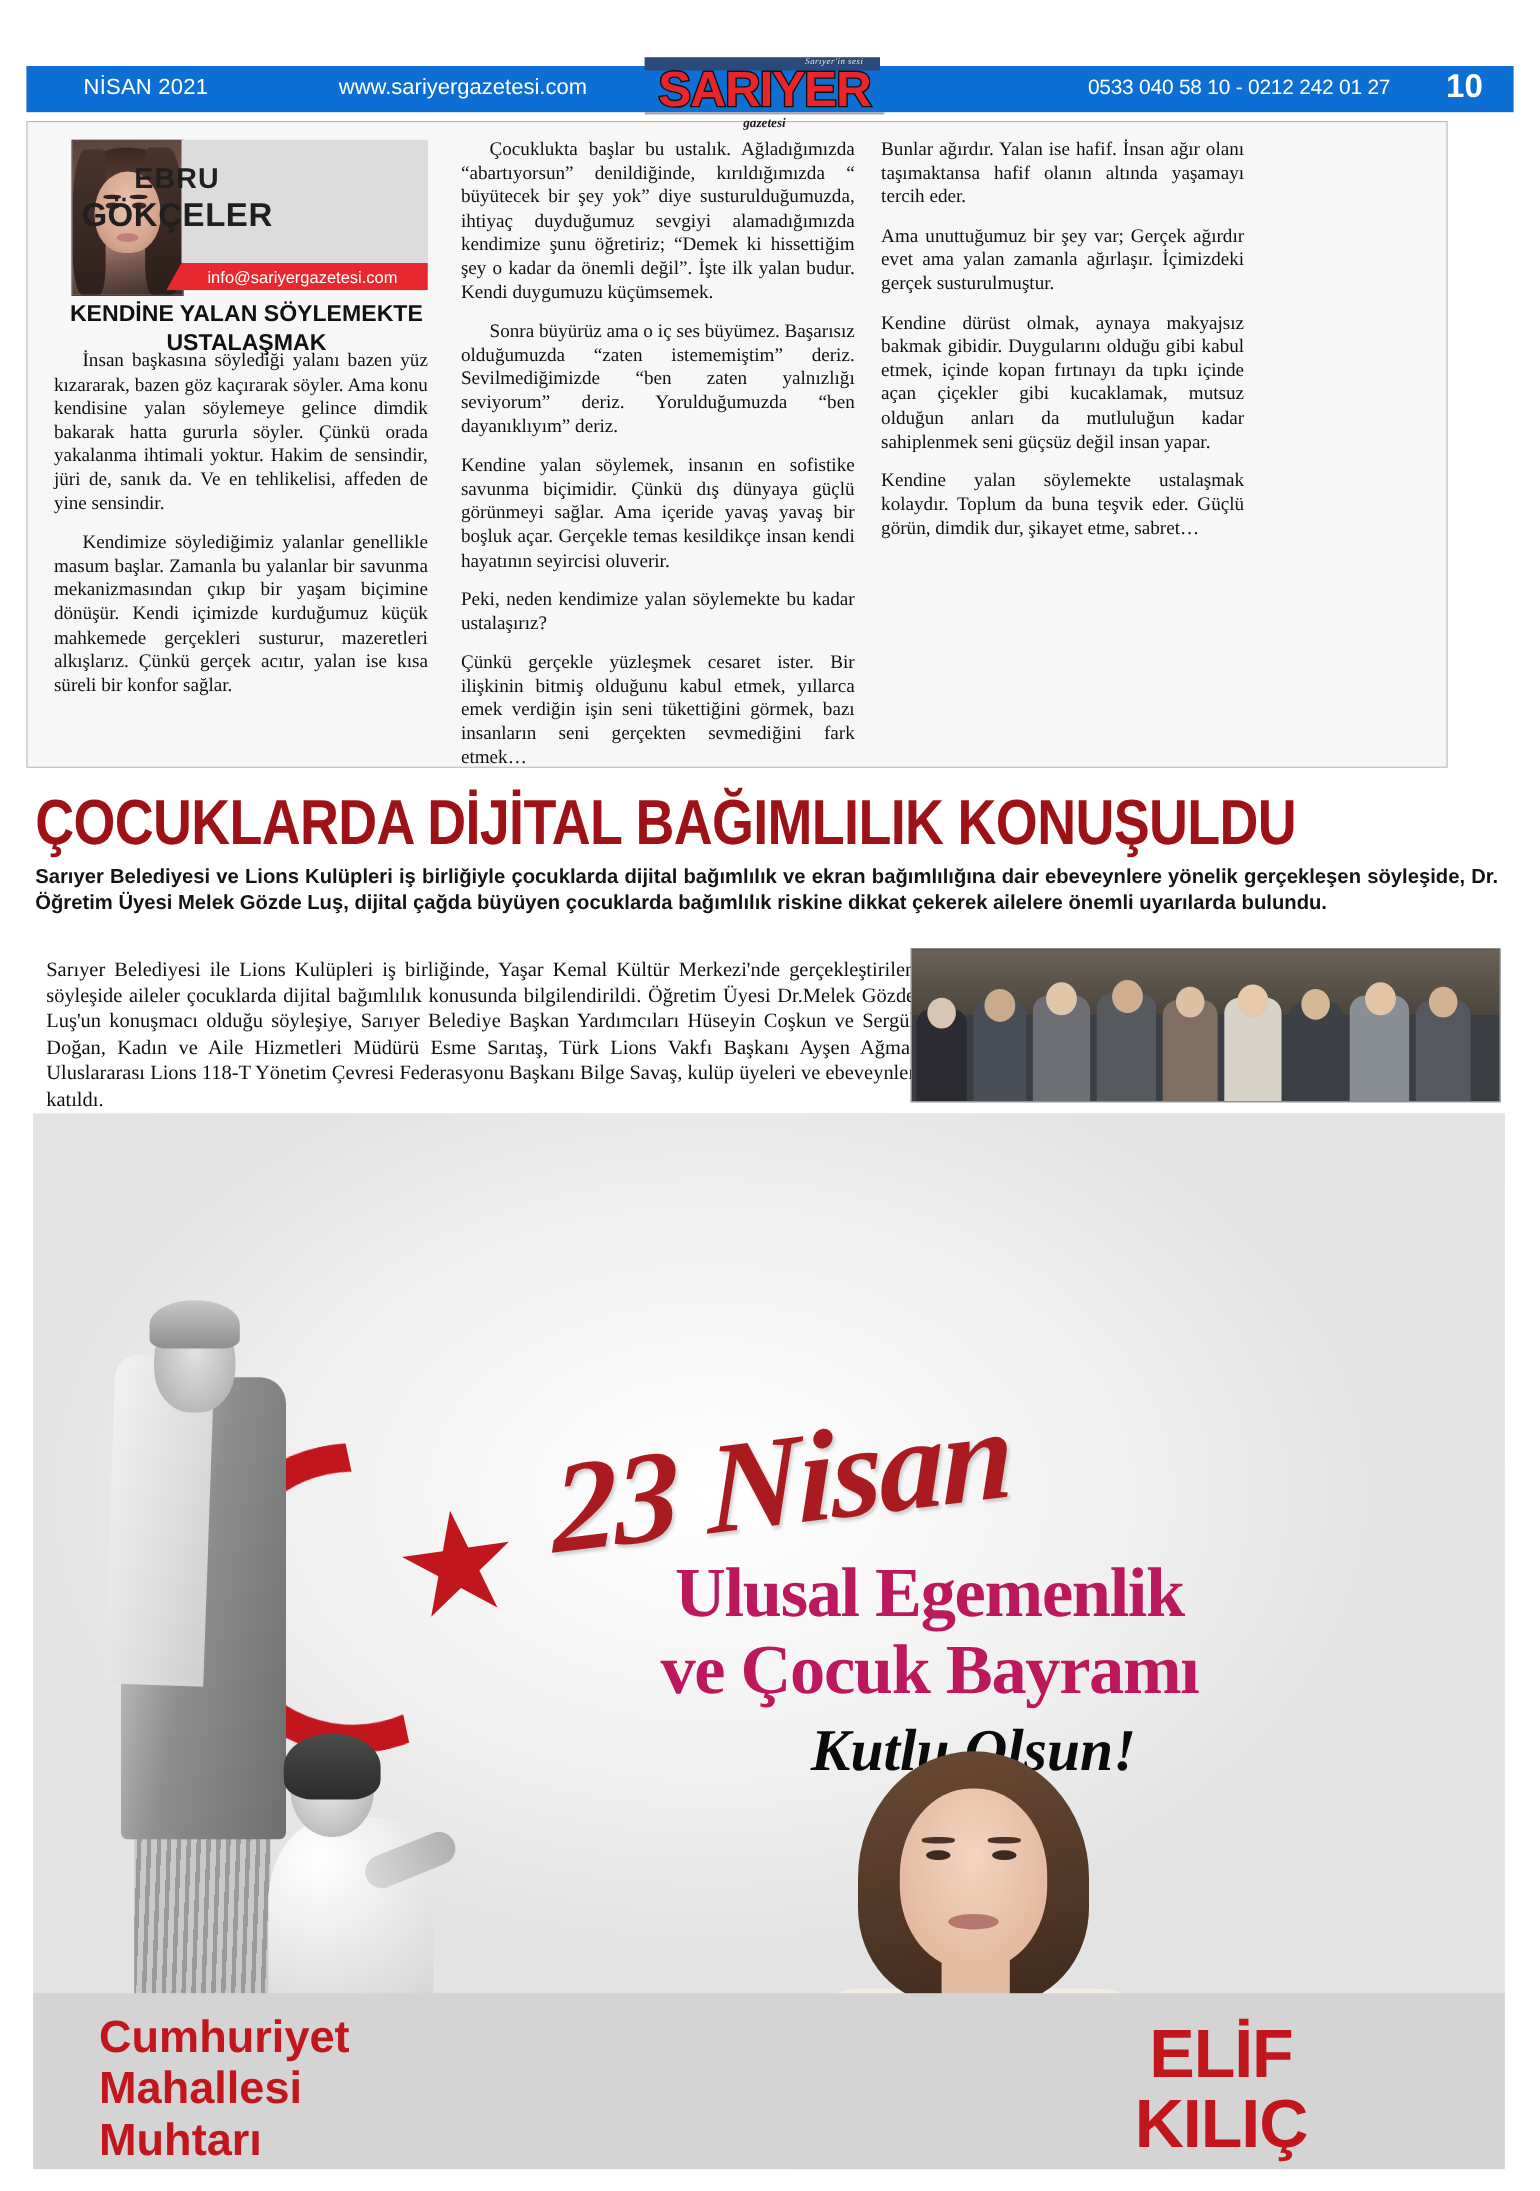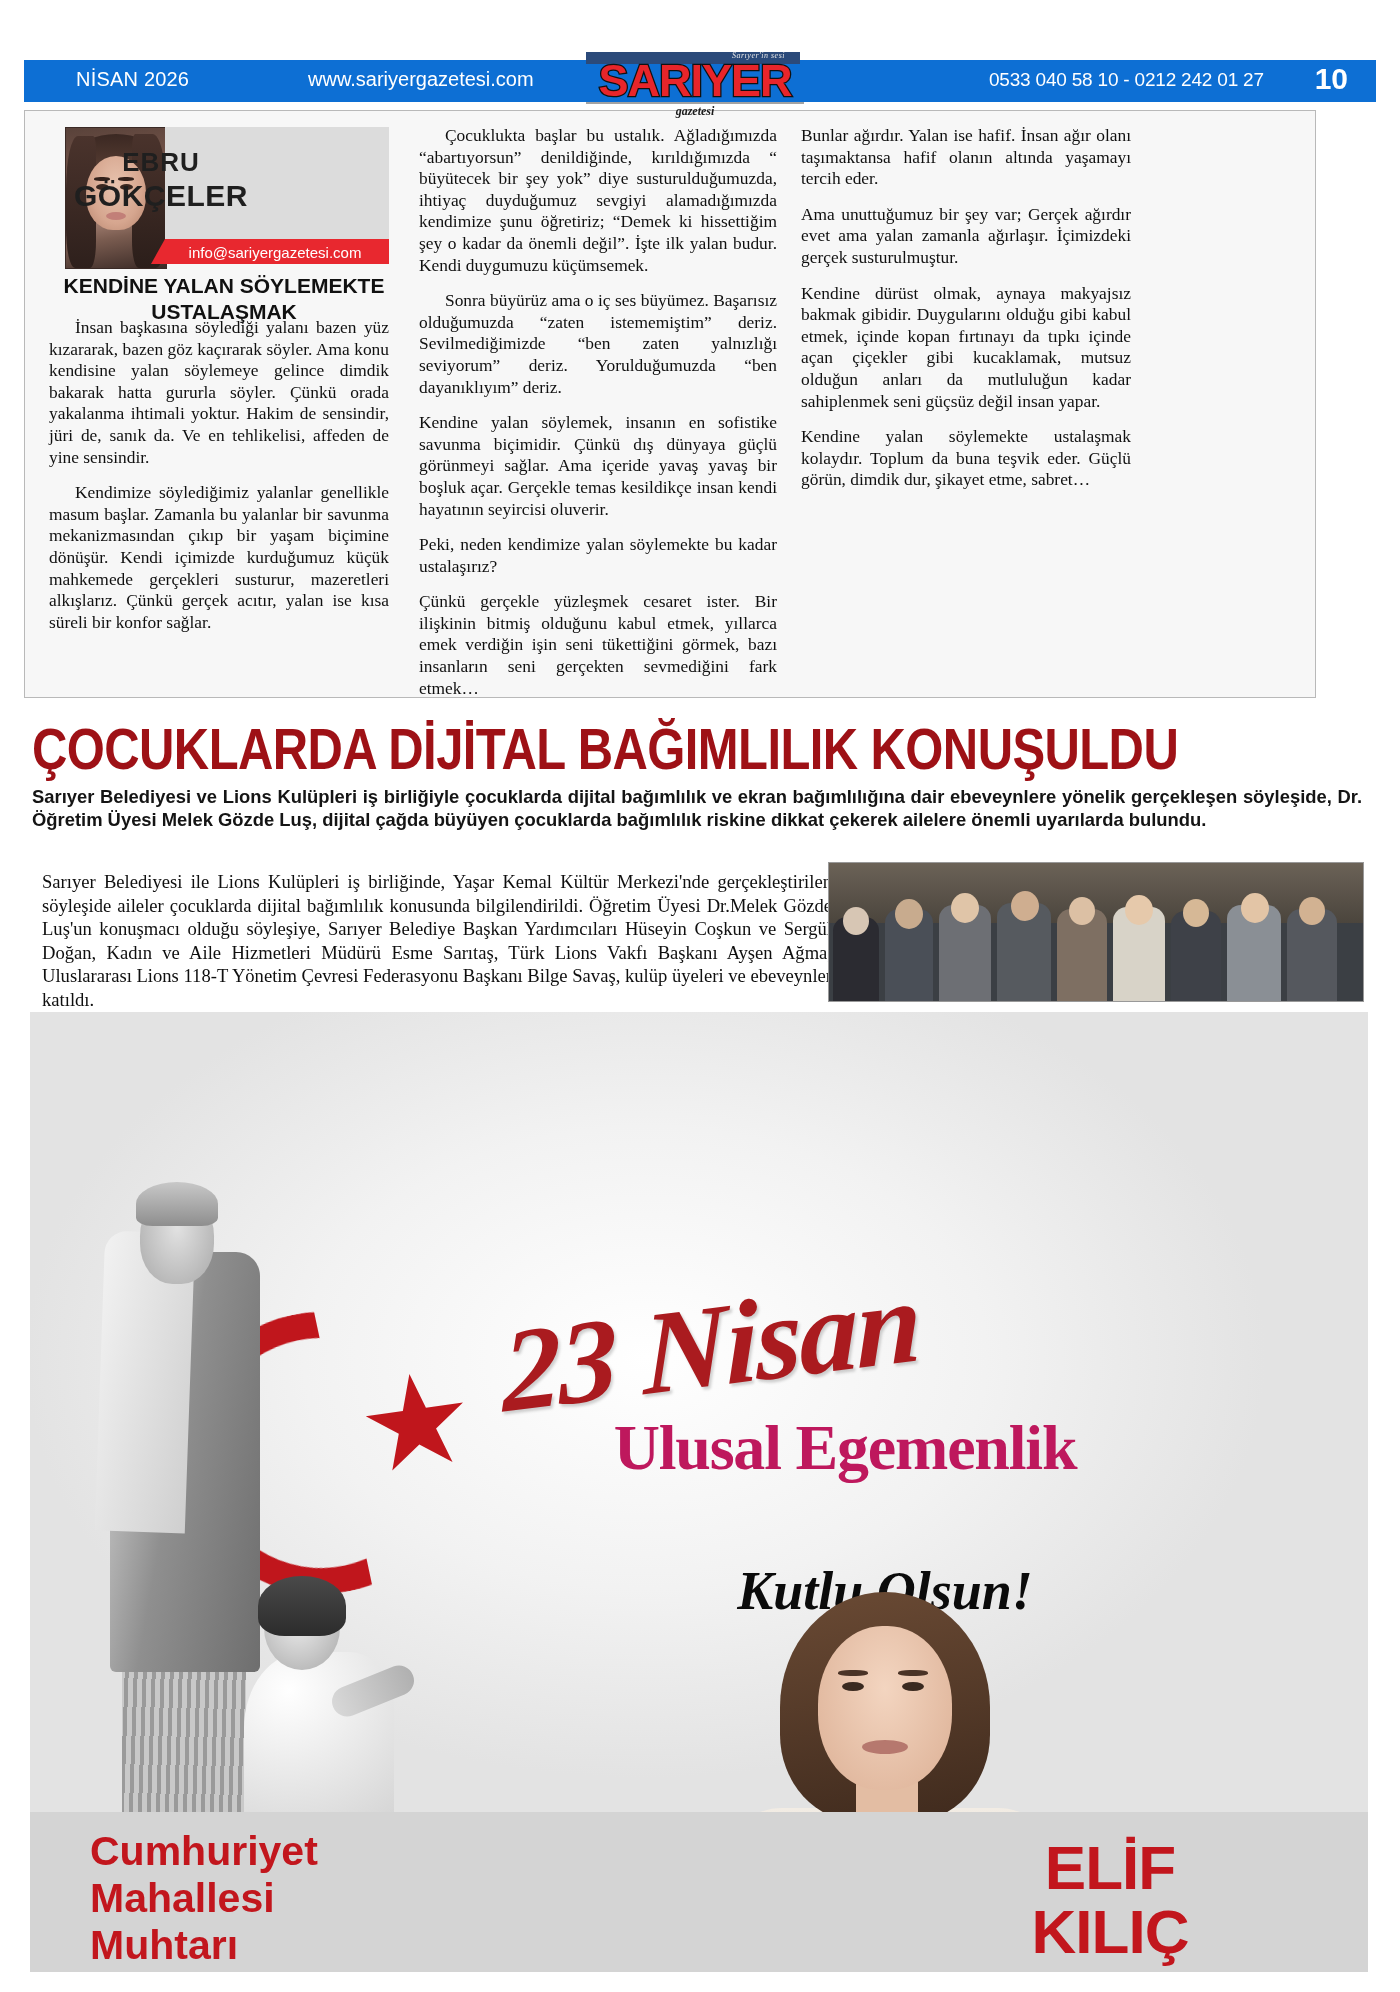--- a/index.html
+++ b/index.html
@@ -319,21 +319,21 @@
     font-weight:bold;font-size:62px;line-height:64px;color:#c2161d;
     text-align:center;letter-spacing:-1px;
   }
 </style>
 </head>
 <body>
 
 <div class="page">
 
   <div class="masthead">
-    <div class="masthead-date">NİSAN 2026</div>
+    <div class="masthead-date">NİSAN 2021</div>
     <div class="masthead-url">www.sariyergazetesi.com</div>
     <div class="masthead-phone">0533 040 58 10 - 0212 242 01 27</div>
     <div class="masthead-page">10</div>
   </div>
 
   <div class="logo-block">
     <div class="logo-topbar">
       <div class="logo-slogan">Sarıyer'in sesi</div>
     </div>
     <div class="logo-word">SARIYER</div>
@@ -426,20 +426,21 @@
 
     <div class="ad-child">
       <div class="child-dress"></div>
       <div class="child-arm"></div>
       <div class="child-head"></div>
       <div class="child-hair"></div>
     </div>
 
     <div class="ad-23nisan">23 Nisan</div>
     <div class="ad-line2">Ulusal Egemenlik</div>
+    <div class="ad-line2" style="top:470px;">ve Çocuk Bayramı</div>
     <div class="ad-line3">Kutlu Olsun!</div>
 
     <div class="ad-woman">
       <div class="w-jacket"></div>
       <div class="w-shirt"></div>
       <div class="w-hair"></div>
       <div class="w-neck"></div>
       <div class="w-face"></div>
       <div class="w-brow l"></div>
         <div class="w-brow r"></div>

